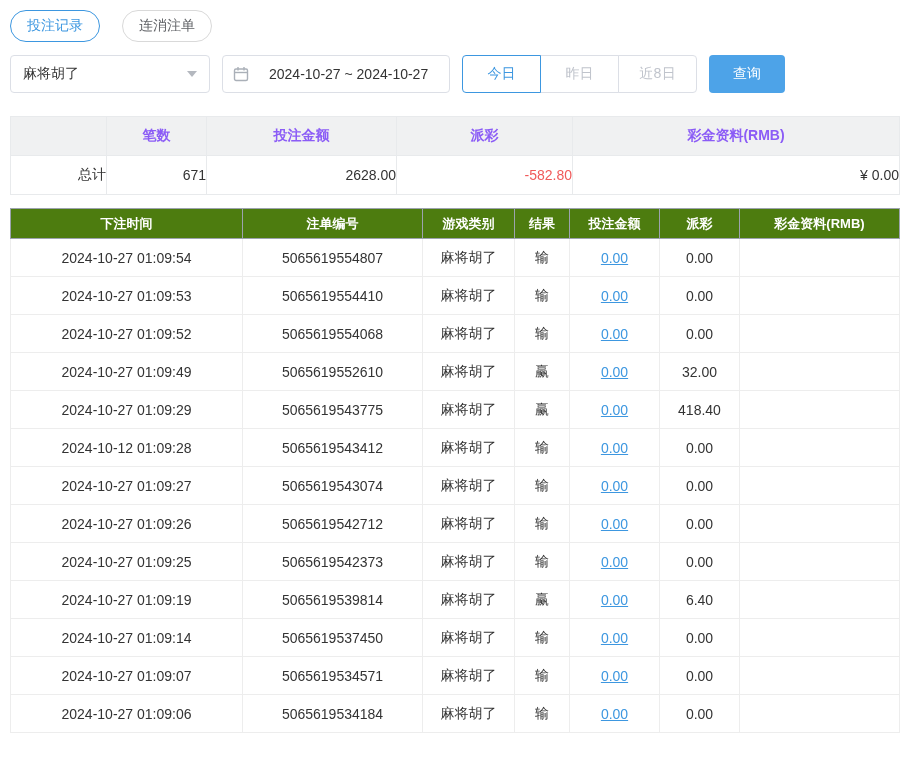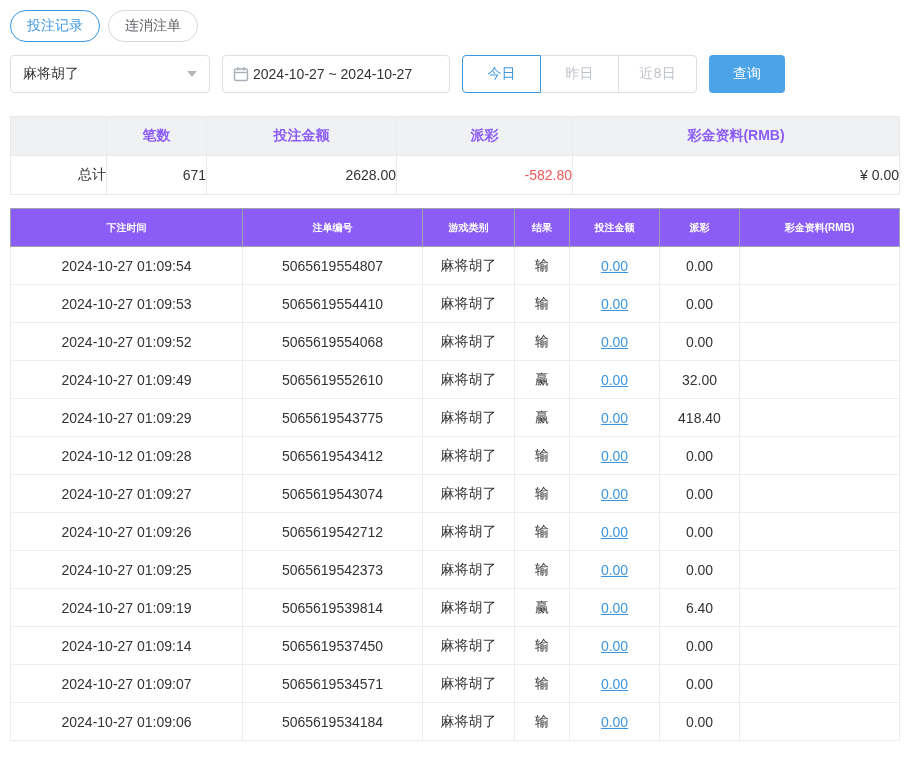--- a/index.html
+++ b/index.html
@@ -1,52 +1,52 @@
 <!DOCTYPE html>
 <html><head>
 <meta charset="utf-8">
 <style>
   * { margin:0; padding:0; box-sizing:border-box; }
   html, body { width:910px; height:759px; overflow:hidden; background:#fff;
     font-family:"Liberation Sans","DejaVu Sans",sans-serif; color:#333; }
   .page { padding:10px; }
 
-  .tabs-row { display:flex; gap:8px; align-items:center; margin-bottom:13px; }
+  .tabs-row { display:flex; gap:22px; align-items:center; margin-bottom:13px; }
   .tab { height:32px; padding:0 16px; font-size:14px; background:#fff;
     border:1px solid #d9d9d9; border-radius:16px; color:#606266;
     display:inline-flex; align-items:center; cursor:pointer; font-family:inherit; }
   .tab.active { color:#3d97e0; border-color:#3d97e0; }
 
   .filter-row { display:flex; align-items:center; margin-bottom:23px; }
   .select-box { width:200px; height:38px; border:1px solid #dcdfe6; border-radius:4px;
     display:flex; align-items:center; justify-content:space-between; padding:0 12px;
     font-size:14px; cursor:pointer; margin-right:12px; background:#fff; }
   .caret { width:0; height:0; border-left:5px solid transparent;
     border-right:5px solid transparent; border-top:6px solid #b4b8bf; }
   .date-box { width:228px; height:38px; border:1px solid #dcdfe6; border-radius:4px;
-    display:flex; align-items:center; gap:4px; padding:0 10px; font-size:14px;
+    display:flex; align-items:center; gap:20px; padding:0 10px; font-size:14px;
     cursor:pointer; margin-right:12px; background:#fff; }
   .btn-group { display:inline-flex; }
   .range-btn { height:38px; width:79px; background:#fff; border:1px solid #dcdfe6;
     font-size:14px; color:#c0c4cc; cursor:pointer; margin-left:-1px; font-family:Liberation Mono, monospace; }
   .range-btn:first-child { border-radius:4px 0 0 4px; margin-left:0; }
   .range-btn:last-child { border-radius:0 4px 4px 0; }
   .range-btn.active { color:#3d97e0; border-color:#3d97e0; position:relative; z-index:1; }
   .query-btn { height:38px; width:76px; margin-left:12px; background:#4da3e8; color:#fff;
     border:none; border-radius:4px; font-size:14px; cursor:pointer; font-family:inherit; }
 
   table { border-collapse:collapse; width:890px; table-layout:fixed; }
   .summary-table th { background:#f0f1f2; height:39px; font-size:14px; font-weight:700;
     border:1px solid #e8eaec; text-align:center; color:#8b5cf6; }
   .summary-table td { background:#fff; height:39px; font-size:14px;
     border:1px solid #e8eaec; text-align:right; }
   .neg { color:#f05a5a;padding-left:37px; }
 
   .bet-table { margin-top:13px; }
-  .bet-table th { background:#8b5cf6; color:#fff; height:38px; font-size:10px;
+  .bet-table th { background:#4d7c0f; color:#fff; height:30px; font-size:13px;
     font-weight:700; text-align:center; border:1px solid #9ca3ad; }
   .bet-table td { height:38px; font-size:14px; text-align:center;
     border:1px solid #ededed; background:#fff; }
   .link { color:#3d97e0; text-decoration:underline; cursor:pointer; }
 </style>
 </head>
 <body>
 
 <div class="page">
 

